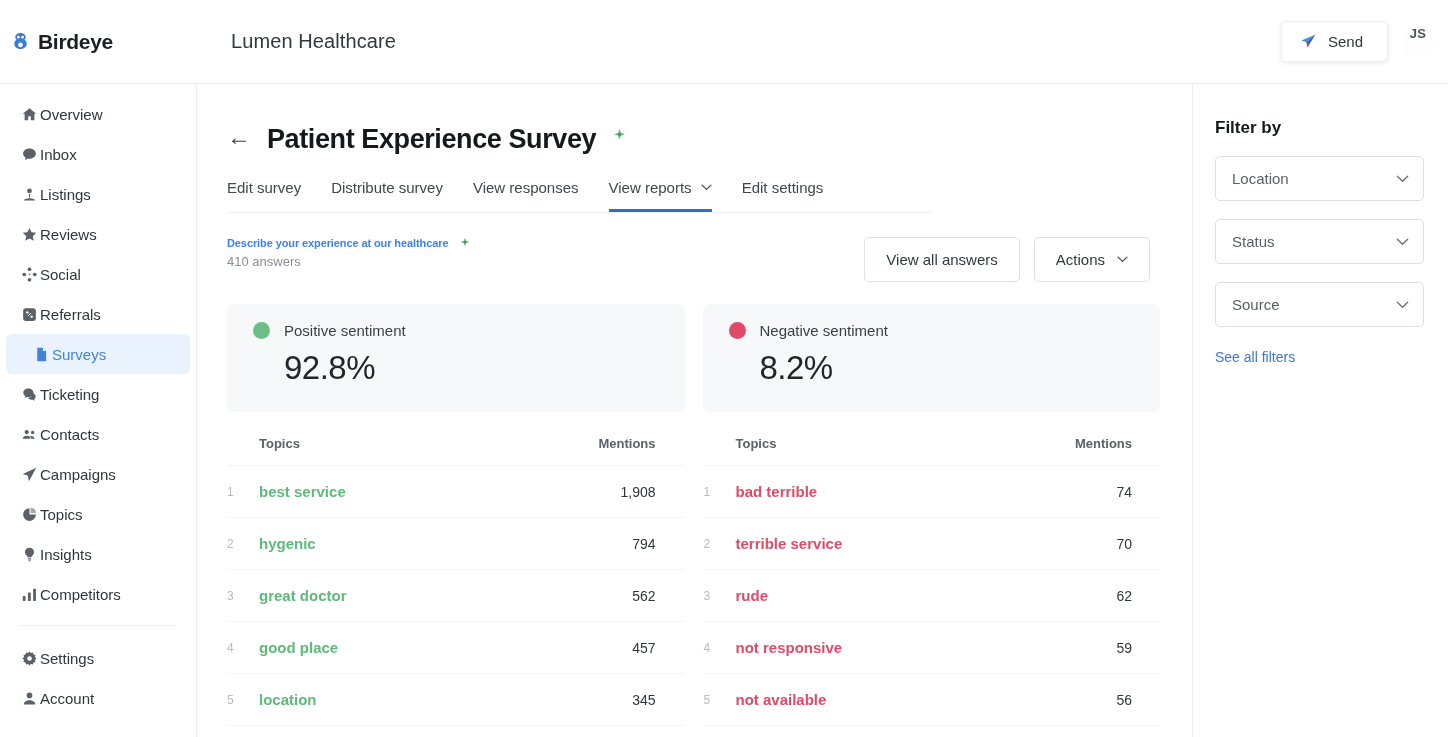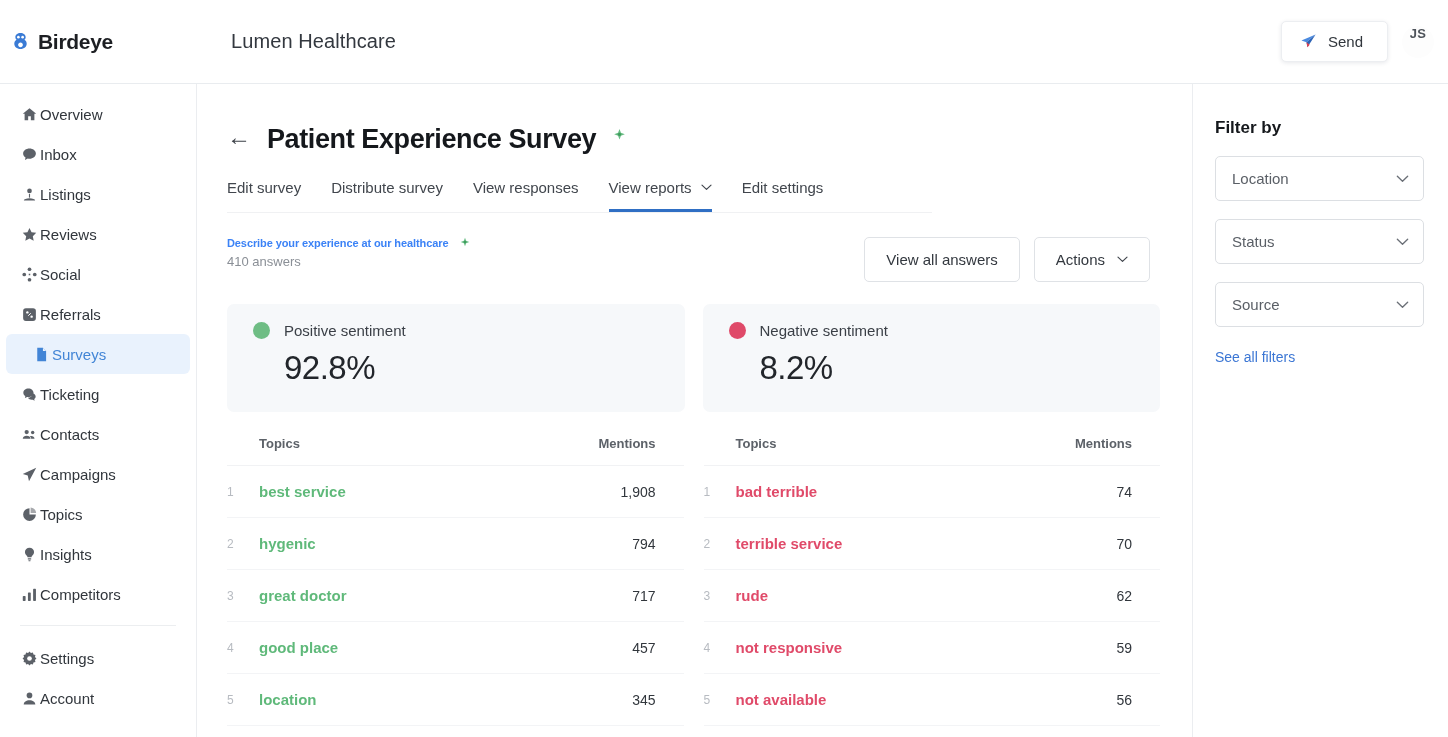--- a/index.html
+++ b/index.html
@@ -436,21 +436,21 @@
             <span class="t-count">1,908</span>
           </div>
           <div class="trow">
             <span class="t-rank">2</span>
             <span class="t-topic pos">hygenic</span>
             <span class="t-count">794</span>
           </div>
           <div class="trow">
             <span class="t-rank">3</span>
             <span class="t-topic pos">great doctor</span>
-            <span class="t-count">717</span>
+            <span class="t-count">562</span>
           </div>
           <div class="trow">
             <span class="t-rank">4</span>
             <span class="t-topic pos">good place</span>
             <span class="t-count">457</span>
           </div>
           <div class="trow">
             <span class="t-rank">5</span>
             <span class="t-topic pos">location</span>
             <span class="t-count">345</span>

